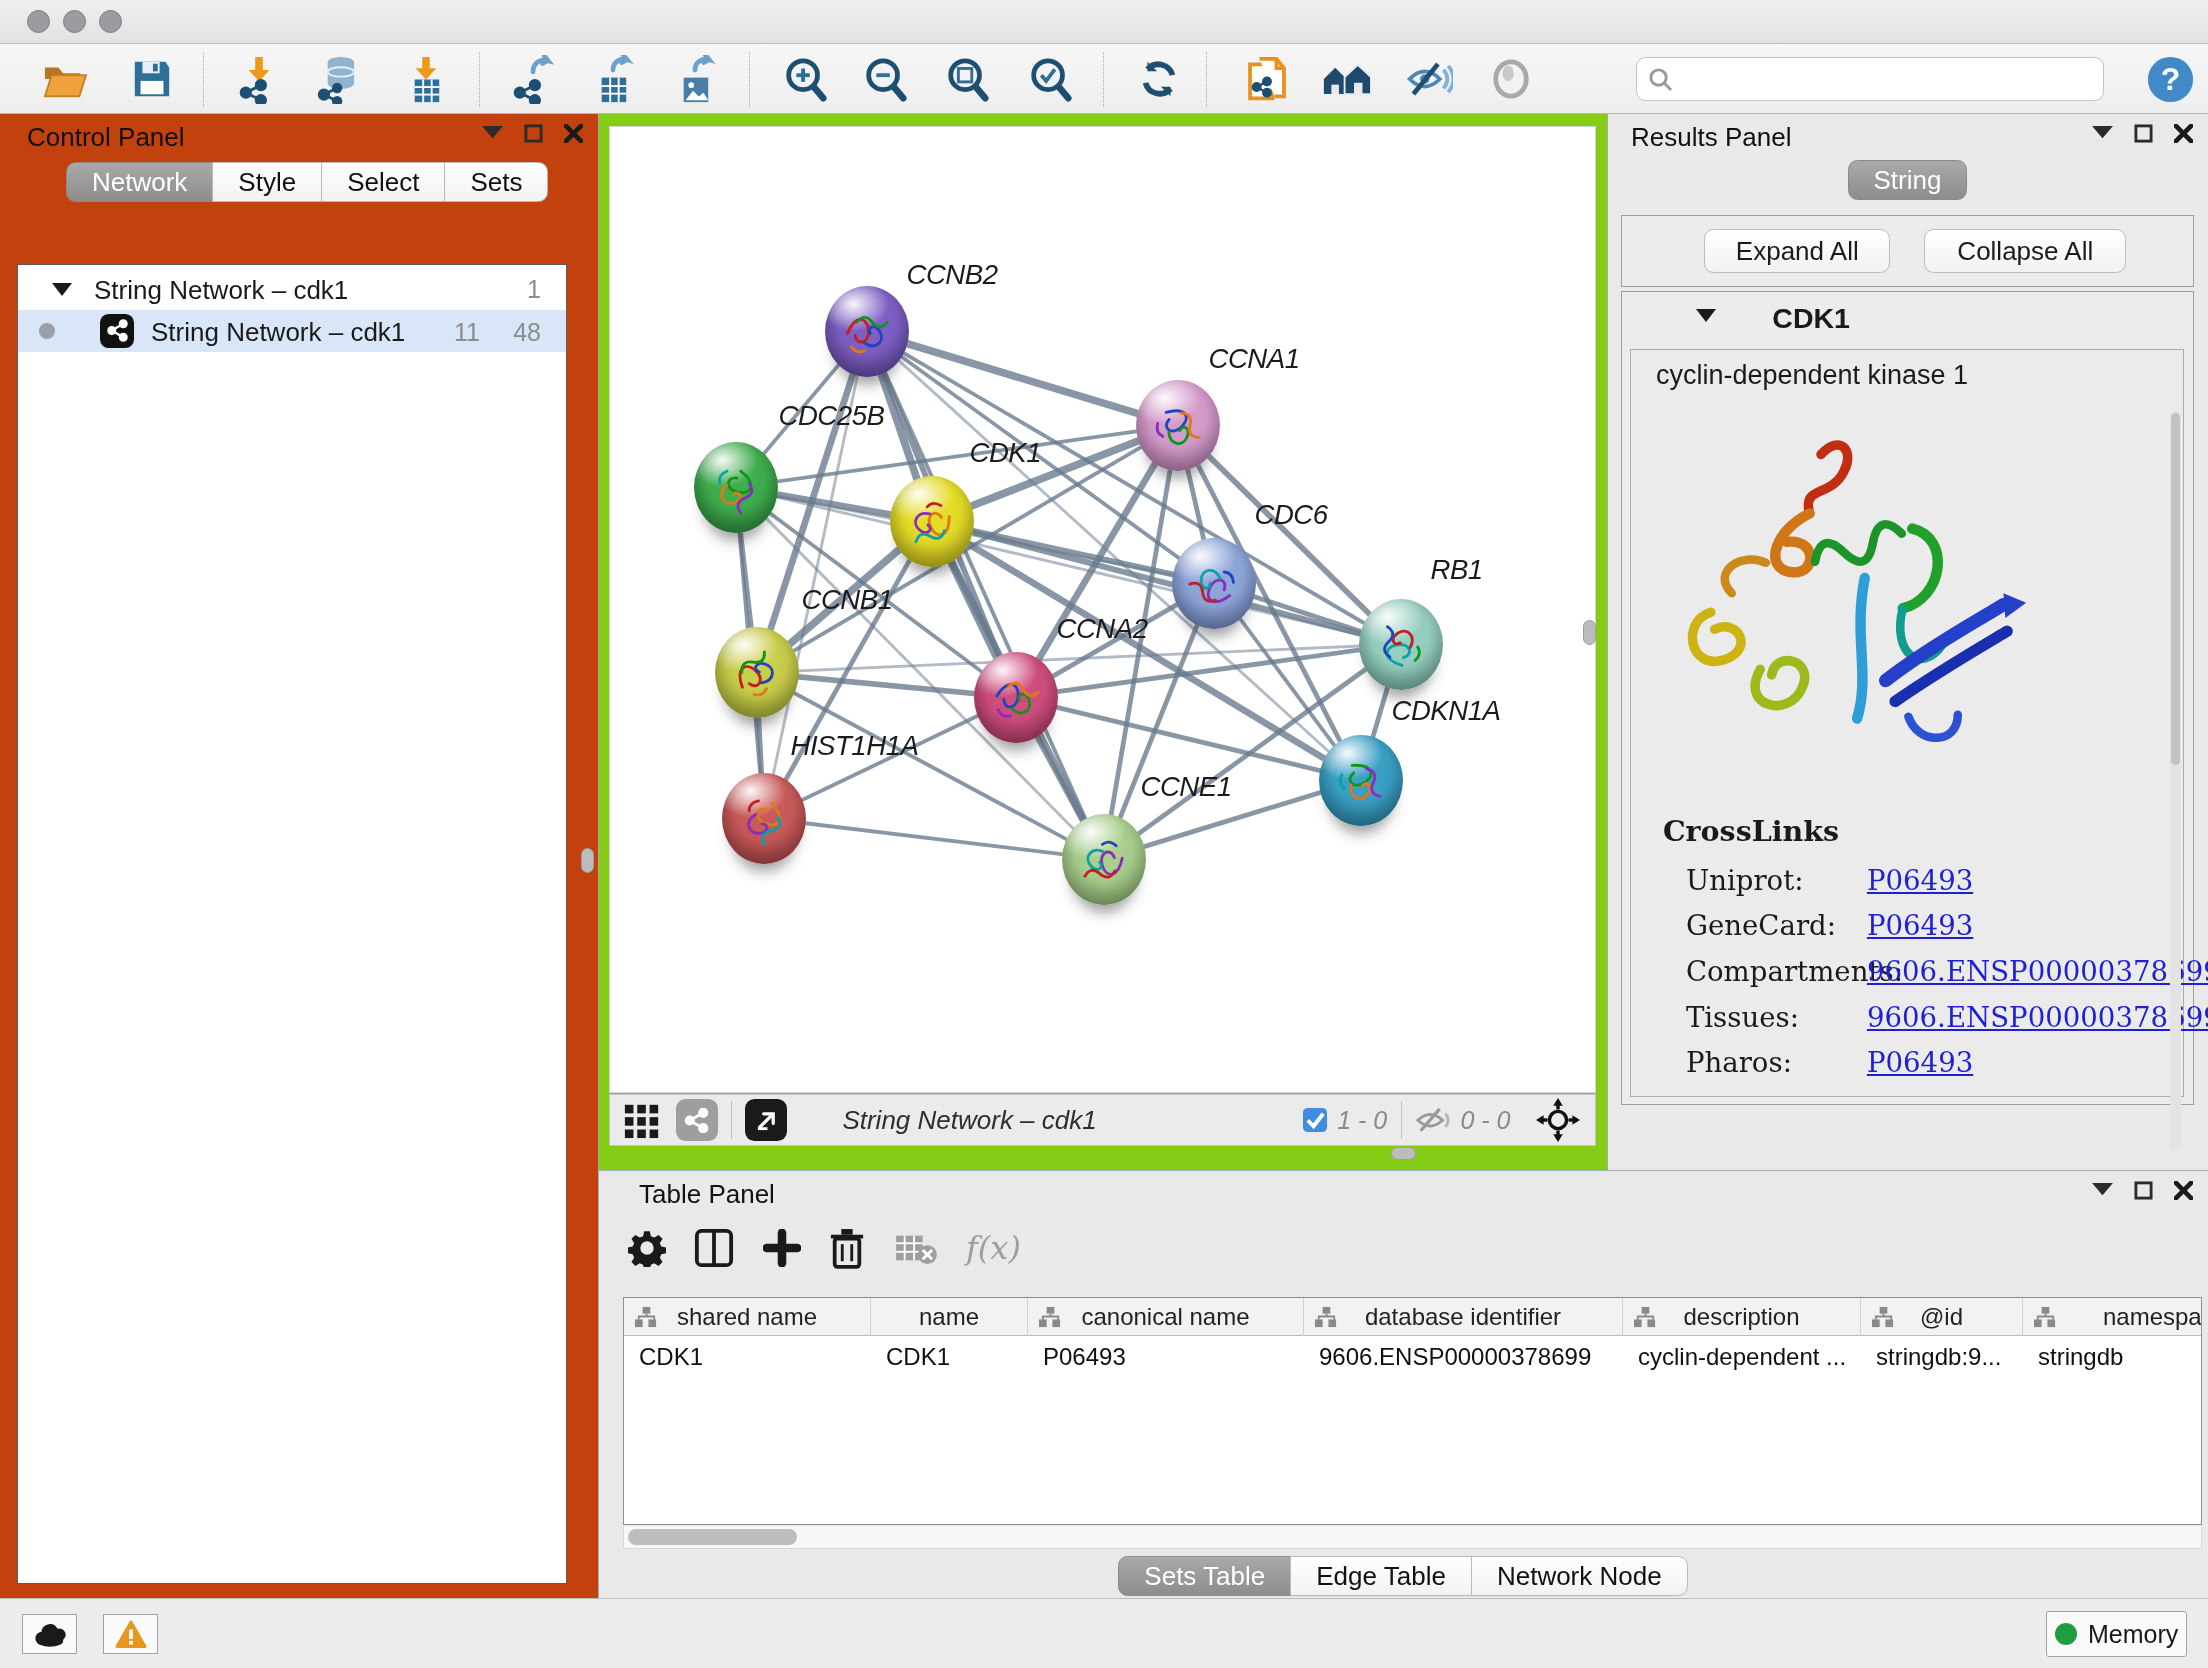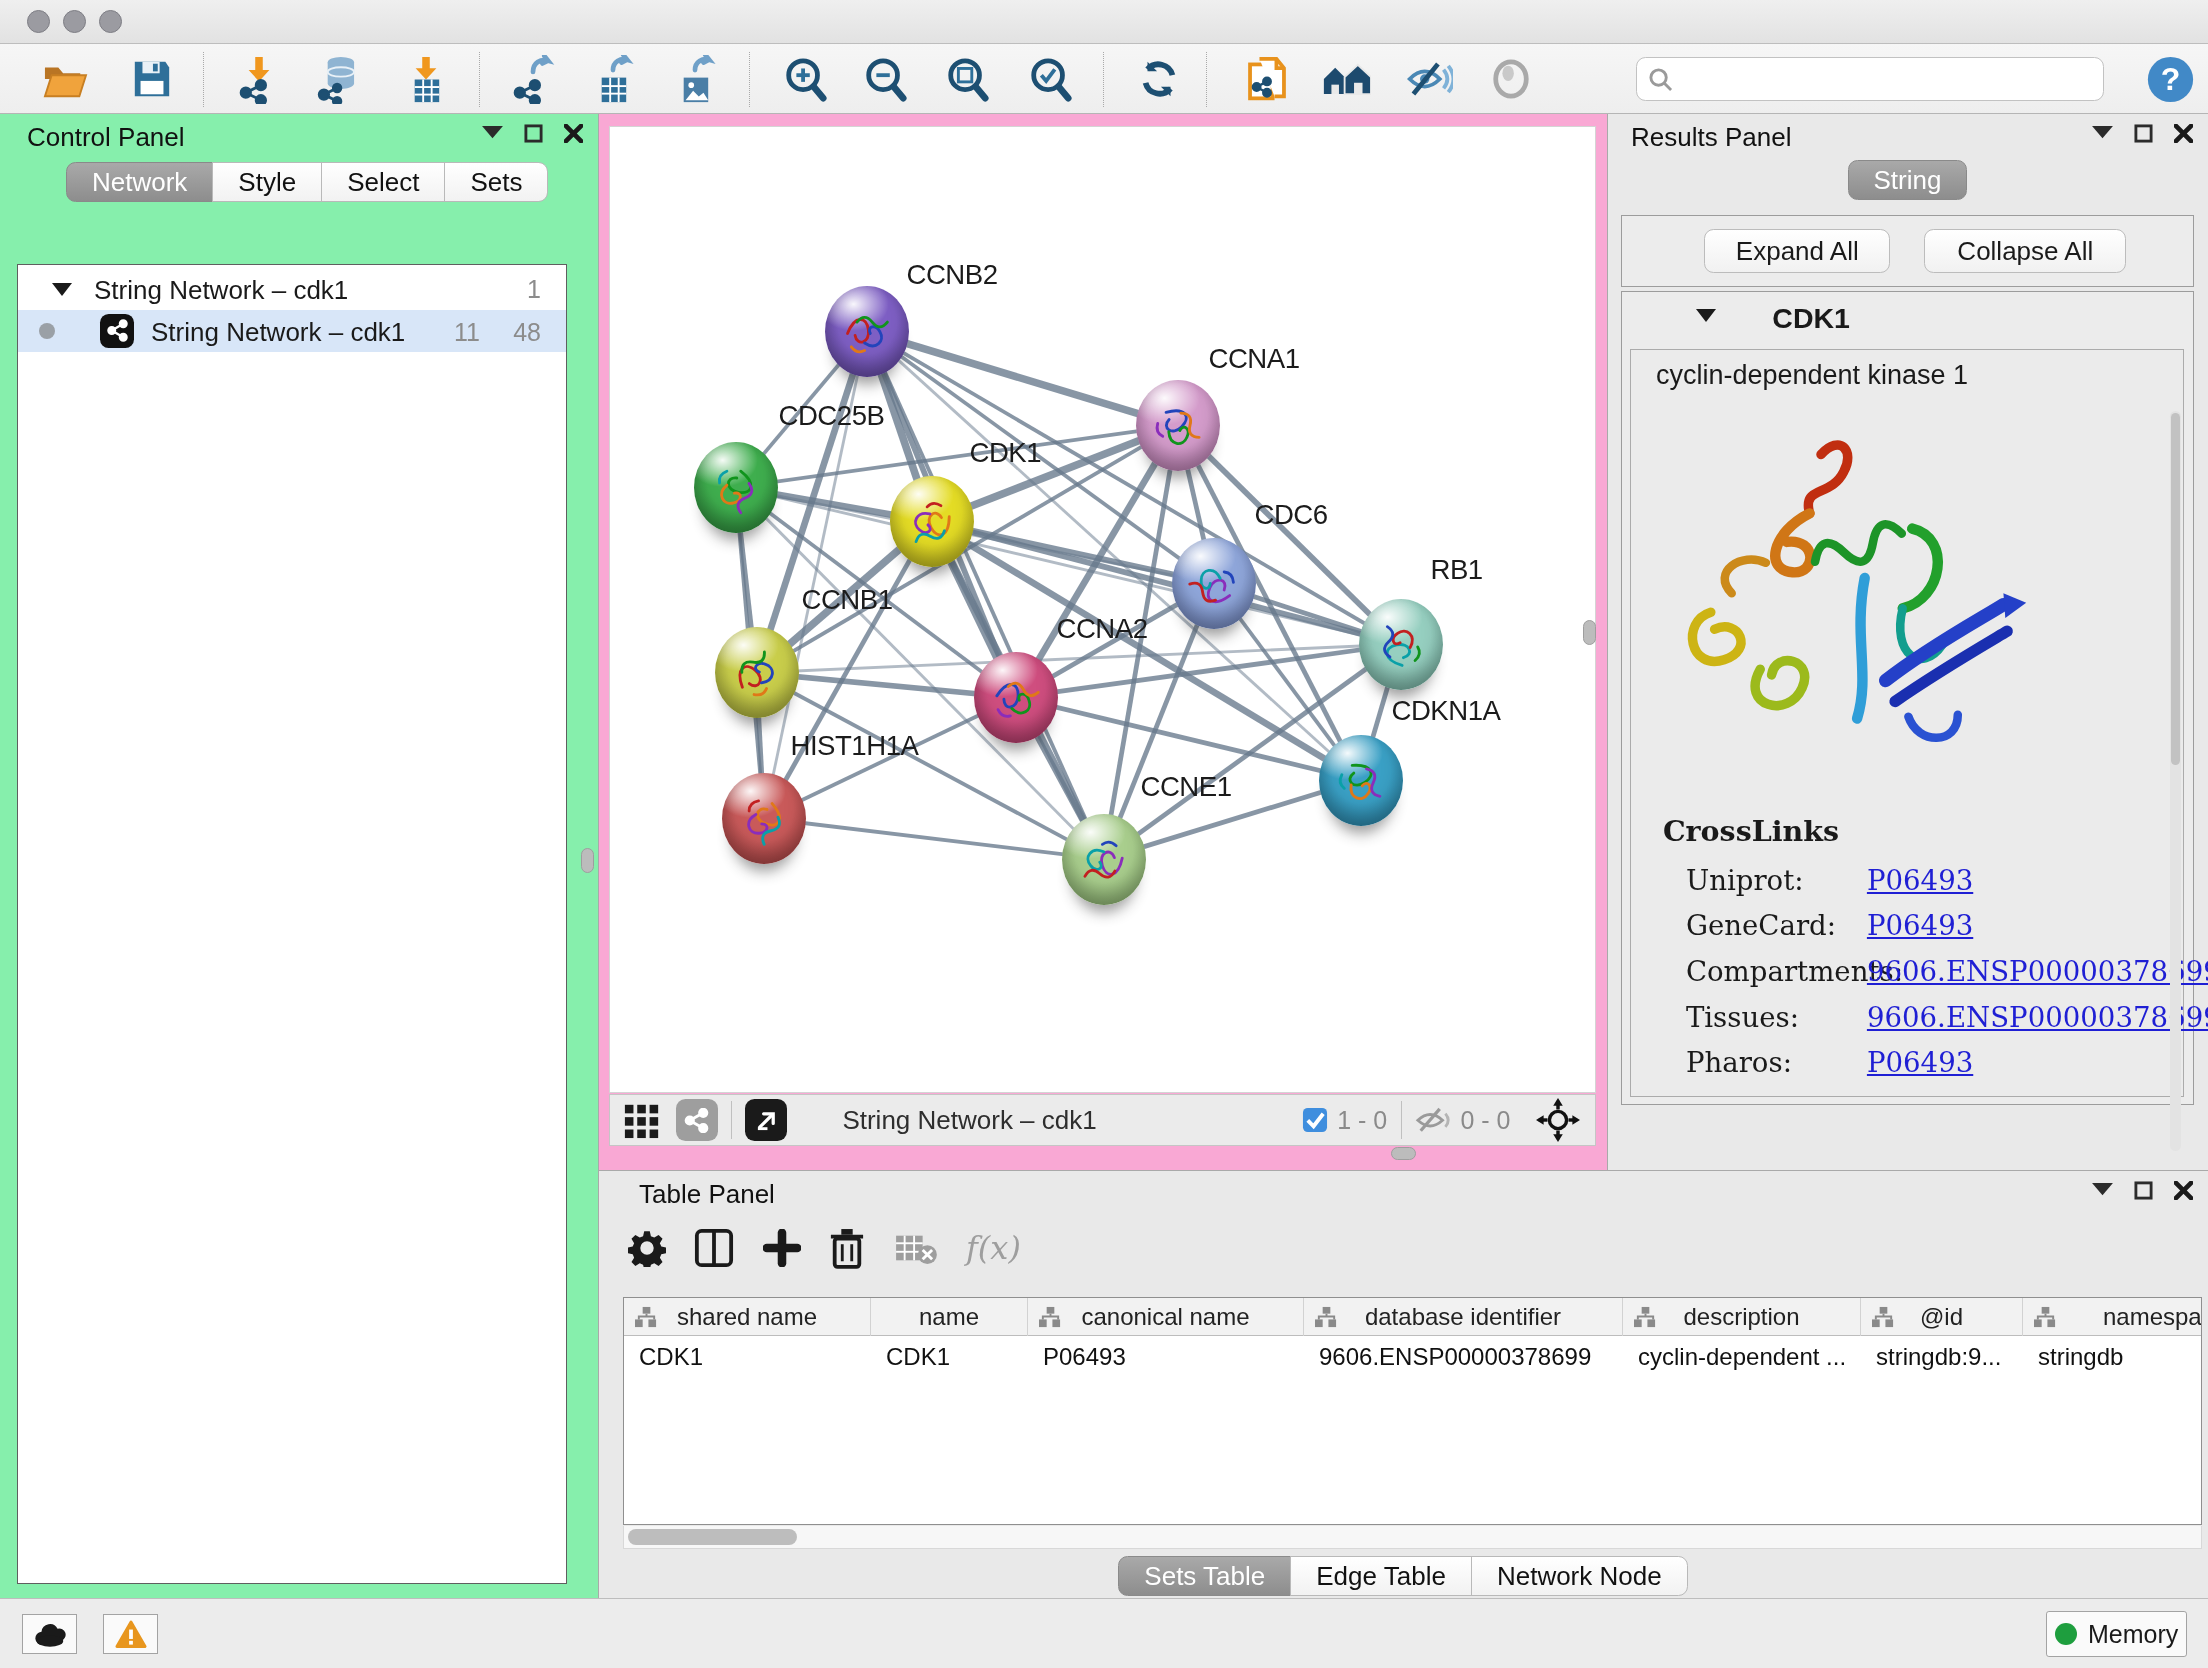--- a/index.html
+++ b/index.html
@@ -33,33 +33,33 @@
   .tab{height:40px;display:flex;align-items:center;justify-content:center;
     font-size:26px;background:linear-gradient(#ffffff,#f2f2f2);border:1px solid #b9b9b9;
     color:#111;padding:0 25px;margin-left:-1px;cursor:default;}
   .tab.first{border-radius:9.5px 0 0 9.5px;}
   .tab.last{border-radius:0 9.5px 9.5px 0;}
   .tab.only{border-radius:9.5px;}
   .tab.sel{background:linear-gradient(#a9a9a9,#8d8d8d);color:#fff;border-color:#8a8a8a;}
 
   
   .control-panel{position:absolute;left:0;top:114px;width:599px;height:1484px;
-    background:#86efac;border-right:1.9px solid #a9a9a9;}
+    background:#c2410c;border-right:1.9px solid #a9a9a9;}
   .cp-tabs{position:absolute;left:67px;top:48px;display:flex;}
   .cp-status{position:absolute;left:0;top:99px;width:100%;height:44px;}
   .cp-status .txt{position:absolute;left:0;right:0;top:5.7px;text-align:center;font-size:25px;}
   .treebox{position:absolute;left:17px;top:150px;width:550px;height:1320px;
     background:#fff;border:1.9px solid #5f5f5f;}
   .trow{position:absolute;left:0;width:100%;height:42px;font-size:26px;}
   .trow .cnt{position:absolute;font-size:25px;color:#8c8c8c;}
   .sharechip{position:absolute;width:34px;height:34px;border-radius:8.6px;background:#111;
     display:flex;align-items:center;justify-content:center;}
 
   
-  .network-panel{position:absolute;left:599px;top:114px;width:1008px;height:1056px;background:#f9a8d4;}
+  .network-panel{position:absolute;left:599px;top:114px;width:1008px;height:1056px;background:#84cc16;font-style:italic;}
   .netcanvas{position:absolute;left:9.5px;top:12.4px;width:987px;height:967px;background:#fff;
     border:1px solid #d4d4d4;overflow:hidden;}
   .node{position:absolute;width:84px;height:91px;border-radius:50%;z-index:2;
     box-shadow:0 17px 13.3px -9.5px rgba(40,40,40,.45), inset 0 -11.4px 19px rgba(0,0,0,.28);}
   .nlabel{position:absolute;z-index:3;font-size:27.6px;color:#1b1b1b;letter-spacing:-0.5px;white-space:nowrap;}
   .netbar{position:absolute;left:9.5px;top:980px;width:987px;height:52px;background:#ebebeb;
     border:1px solid #c5c5c5;display:flex;align-items:center;}
   .netbar .vsep{width:0;height:38px;border-left:1px solid #c0c0c0;margin:0 13.3px;}
   .netbar .grey{color:#8a8a8a;font-size:25px;}
 

